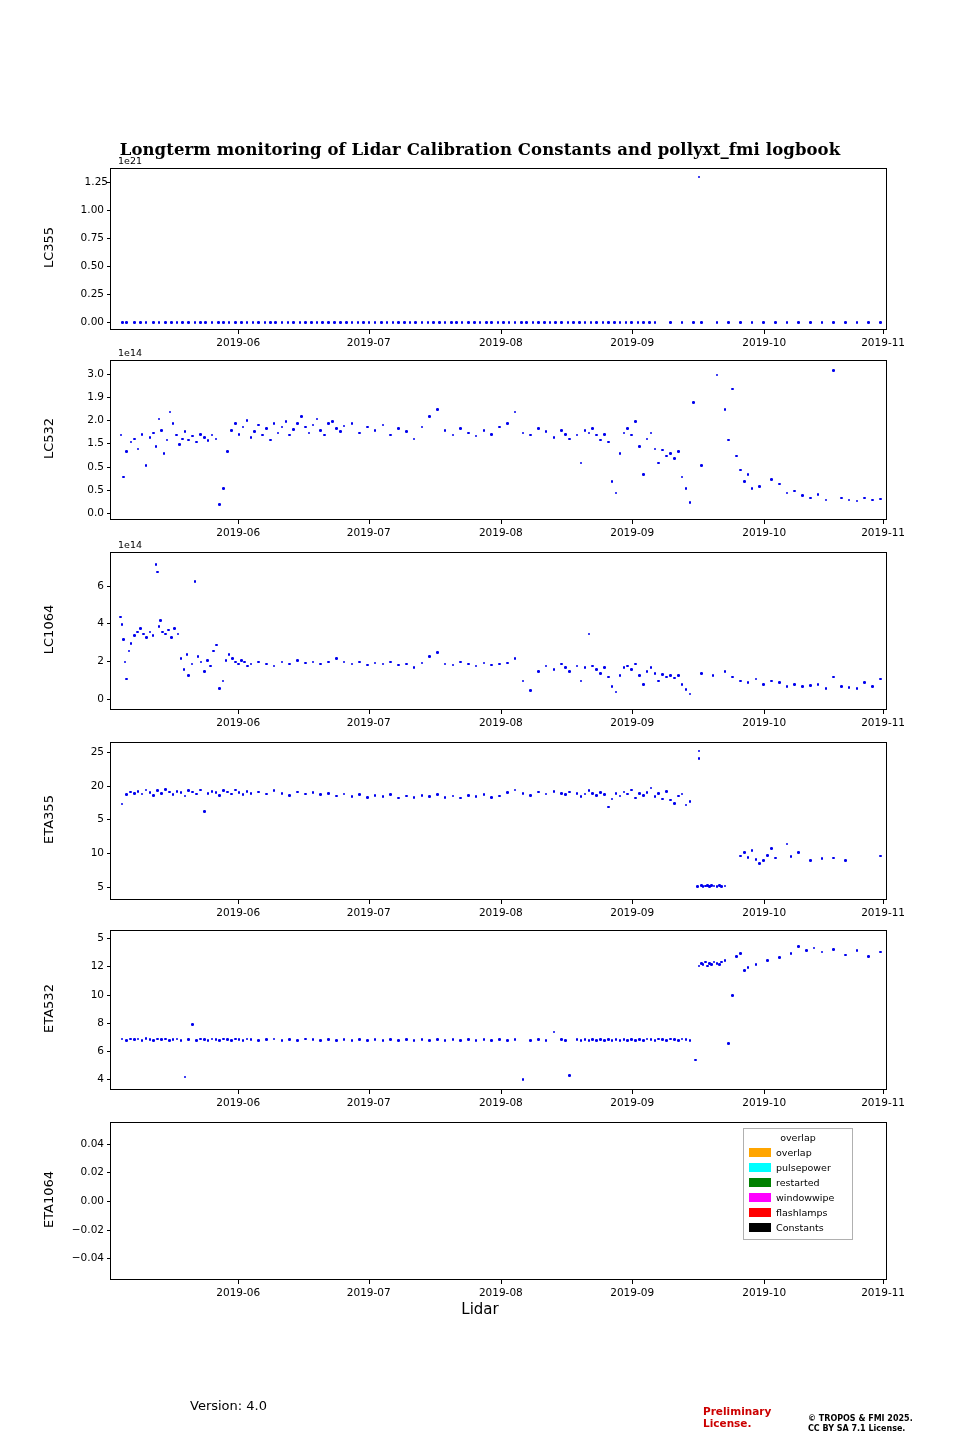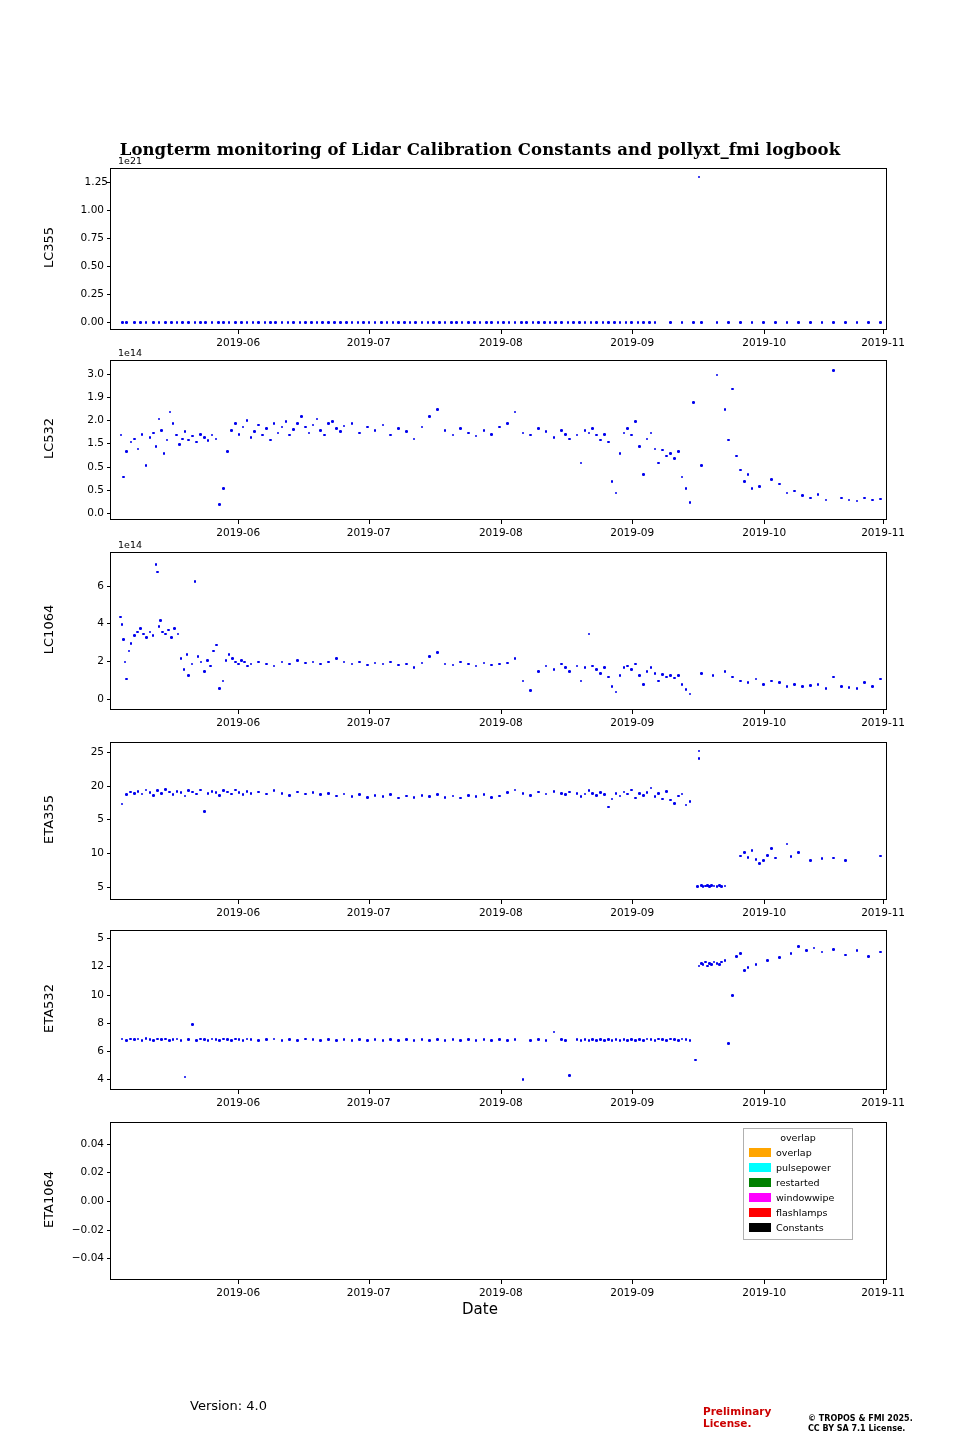--- a/index.html
+++ b/index.html
@@ -1027,21 +1027,21 @@
       <div class="tickmark-x" style="left: 500.831px; top: 1280px;"></div>
       <div class="xtick" style="left: 587.144px; top: 1286px; width: 90px;">2019-09</div>
       <div class="tickmark-x" style="left: 632.144px; top: 1280px;"></div>
       <div class="xtick" style="left: 719.234px; top: 1286px; width: 90px;">2019-10</div>
       <div class="tickmark-x" style="left: 764.234px; top: 1280px;"></div>
       <div class="xtick" style="left: 838.115px; top: 1286px; width: 90px;">2019-11</div>
       <div class="tickmark-x" style="left: 883.115px; top: 1280px;"></div>
       <div class="ylabel" style="width: 120px; left: -12px; top: 1192px;">ETA1064</div>
     </div>
 
-  <div class="xaxis-title" style="top:1300px;">Date</div>
+  <div class="xaxis-title" style="top:1300px;">Lidar</div>
 
 
   <div class="version">Version: 4.0</div>
 
   <div class="prelim">
     <div>Preliminary</div>
     <div>License.</div>
   </div>
 
   <div class="copyright">

